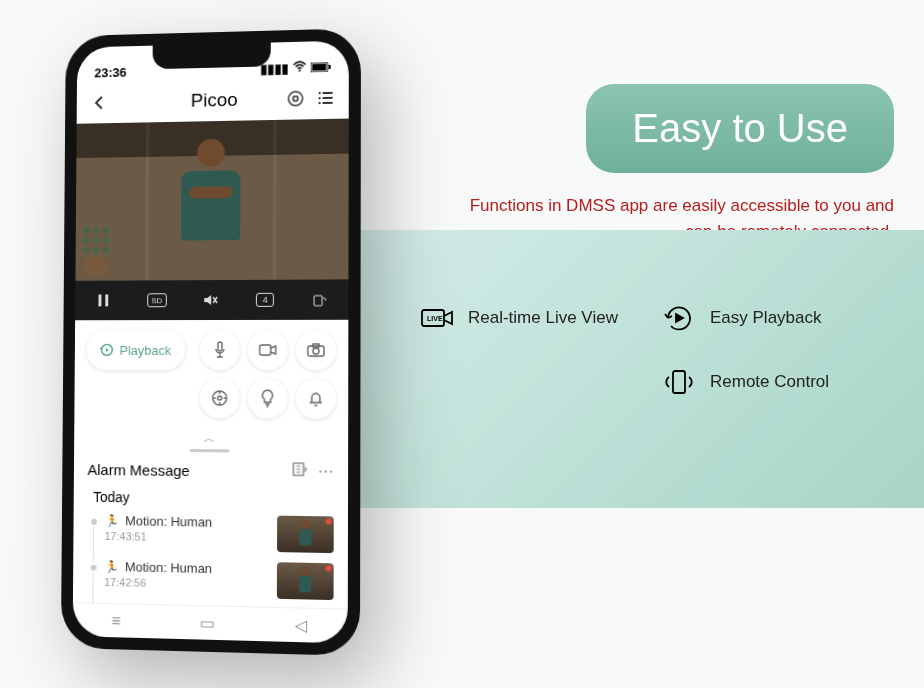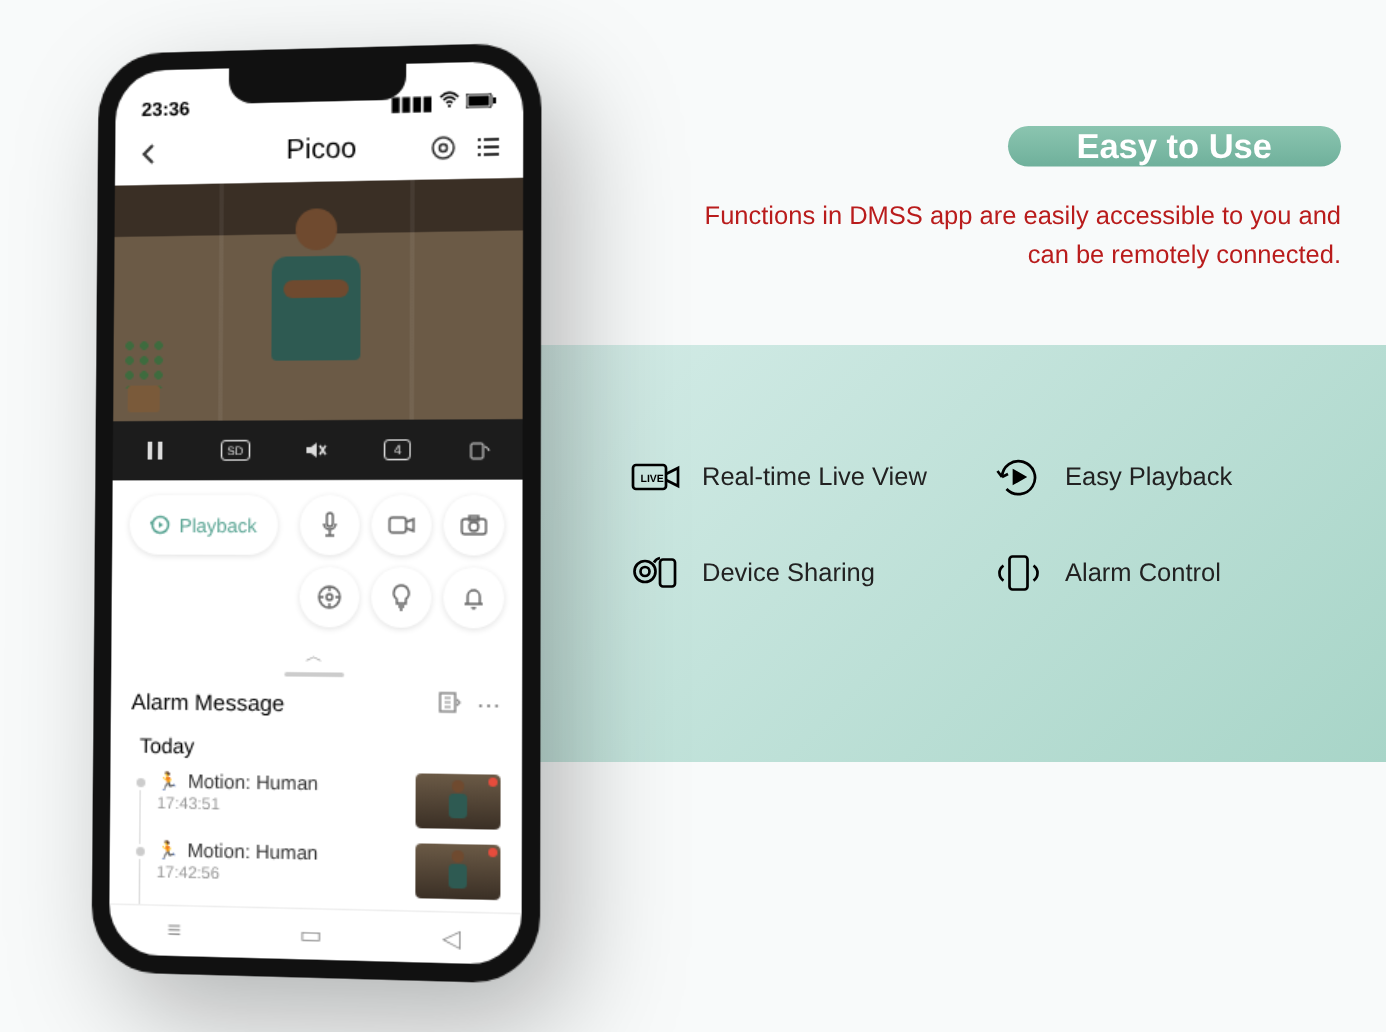--- a/index.html
+++ b/index.html
@@ -14,23 +14,23 @@
   
   .marketing {
     position: absolute;
     right: 0;
     top: 84px;
     width: 620px;
   }
   .badge {
     background: linear-gradient(180deg, #8bc5b0, #6fb09b);
     color: #fff;
-    font-size: 23px;
-    font-weight: 700;
-    padding: 0 46px;
+    font-size: 40px;
+    font-weight: 400;
+    padding: 22px 46px;
     border-radius: 28px;
     display: inline-block;
     float: right;
     margin-right: 30px;
   }
   .subtitle {
     clear: both;
     text-align: right;
     color: #b91c1c;
     font-size: 17px;
@@ -257,32 +257,21 @@
     </span>
     <span>Easy Playback</span>
   </div>
   <div class="feature" style="grid-column:2;grid-row:2">
     <span class="feature-icon">
       <svg viewBox="0 0 34 30" width="34" height="30">
           <rect x="11" y="4" width="12" height="22" rx="2"></rect>
           <path d="M7 10 a6 6 0 0 0 0 10 M27 10 a6 6 0 0 1 0 10"></path>
         </svg>
     </span>
-    <span>Alarm Control</span>
-  </div>
-  <div class="feature">
-    <span class="feature-icon">
-      <svg viewBox="0 0 34 30" width="34" height="30">
-          <circle cx="10" cy="14" r="7"></circle>
-          <circle cx="10" cy="14" r="3"></circle>
-          <rect x="20" y="6" width="10" height="18" rx="2"></rect>
-          <path d="M16 8 a6 6 0 0 1 4 -3"></path>
-        </svg>
-    </span>
-    <span>Device Sharing</span>
+    <span>Remote Control</span>
   </div>
 </div>
 
 <div class="phone-wrap">
   <div class="phone-frame">
     <div class="phone-screen">
       <div class="notch"></div>
 
       <div class="status-bar">
         <span>23:36</span>

